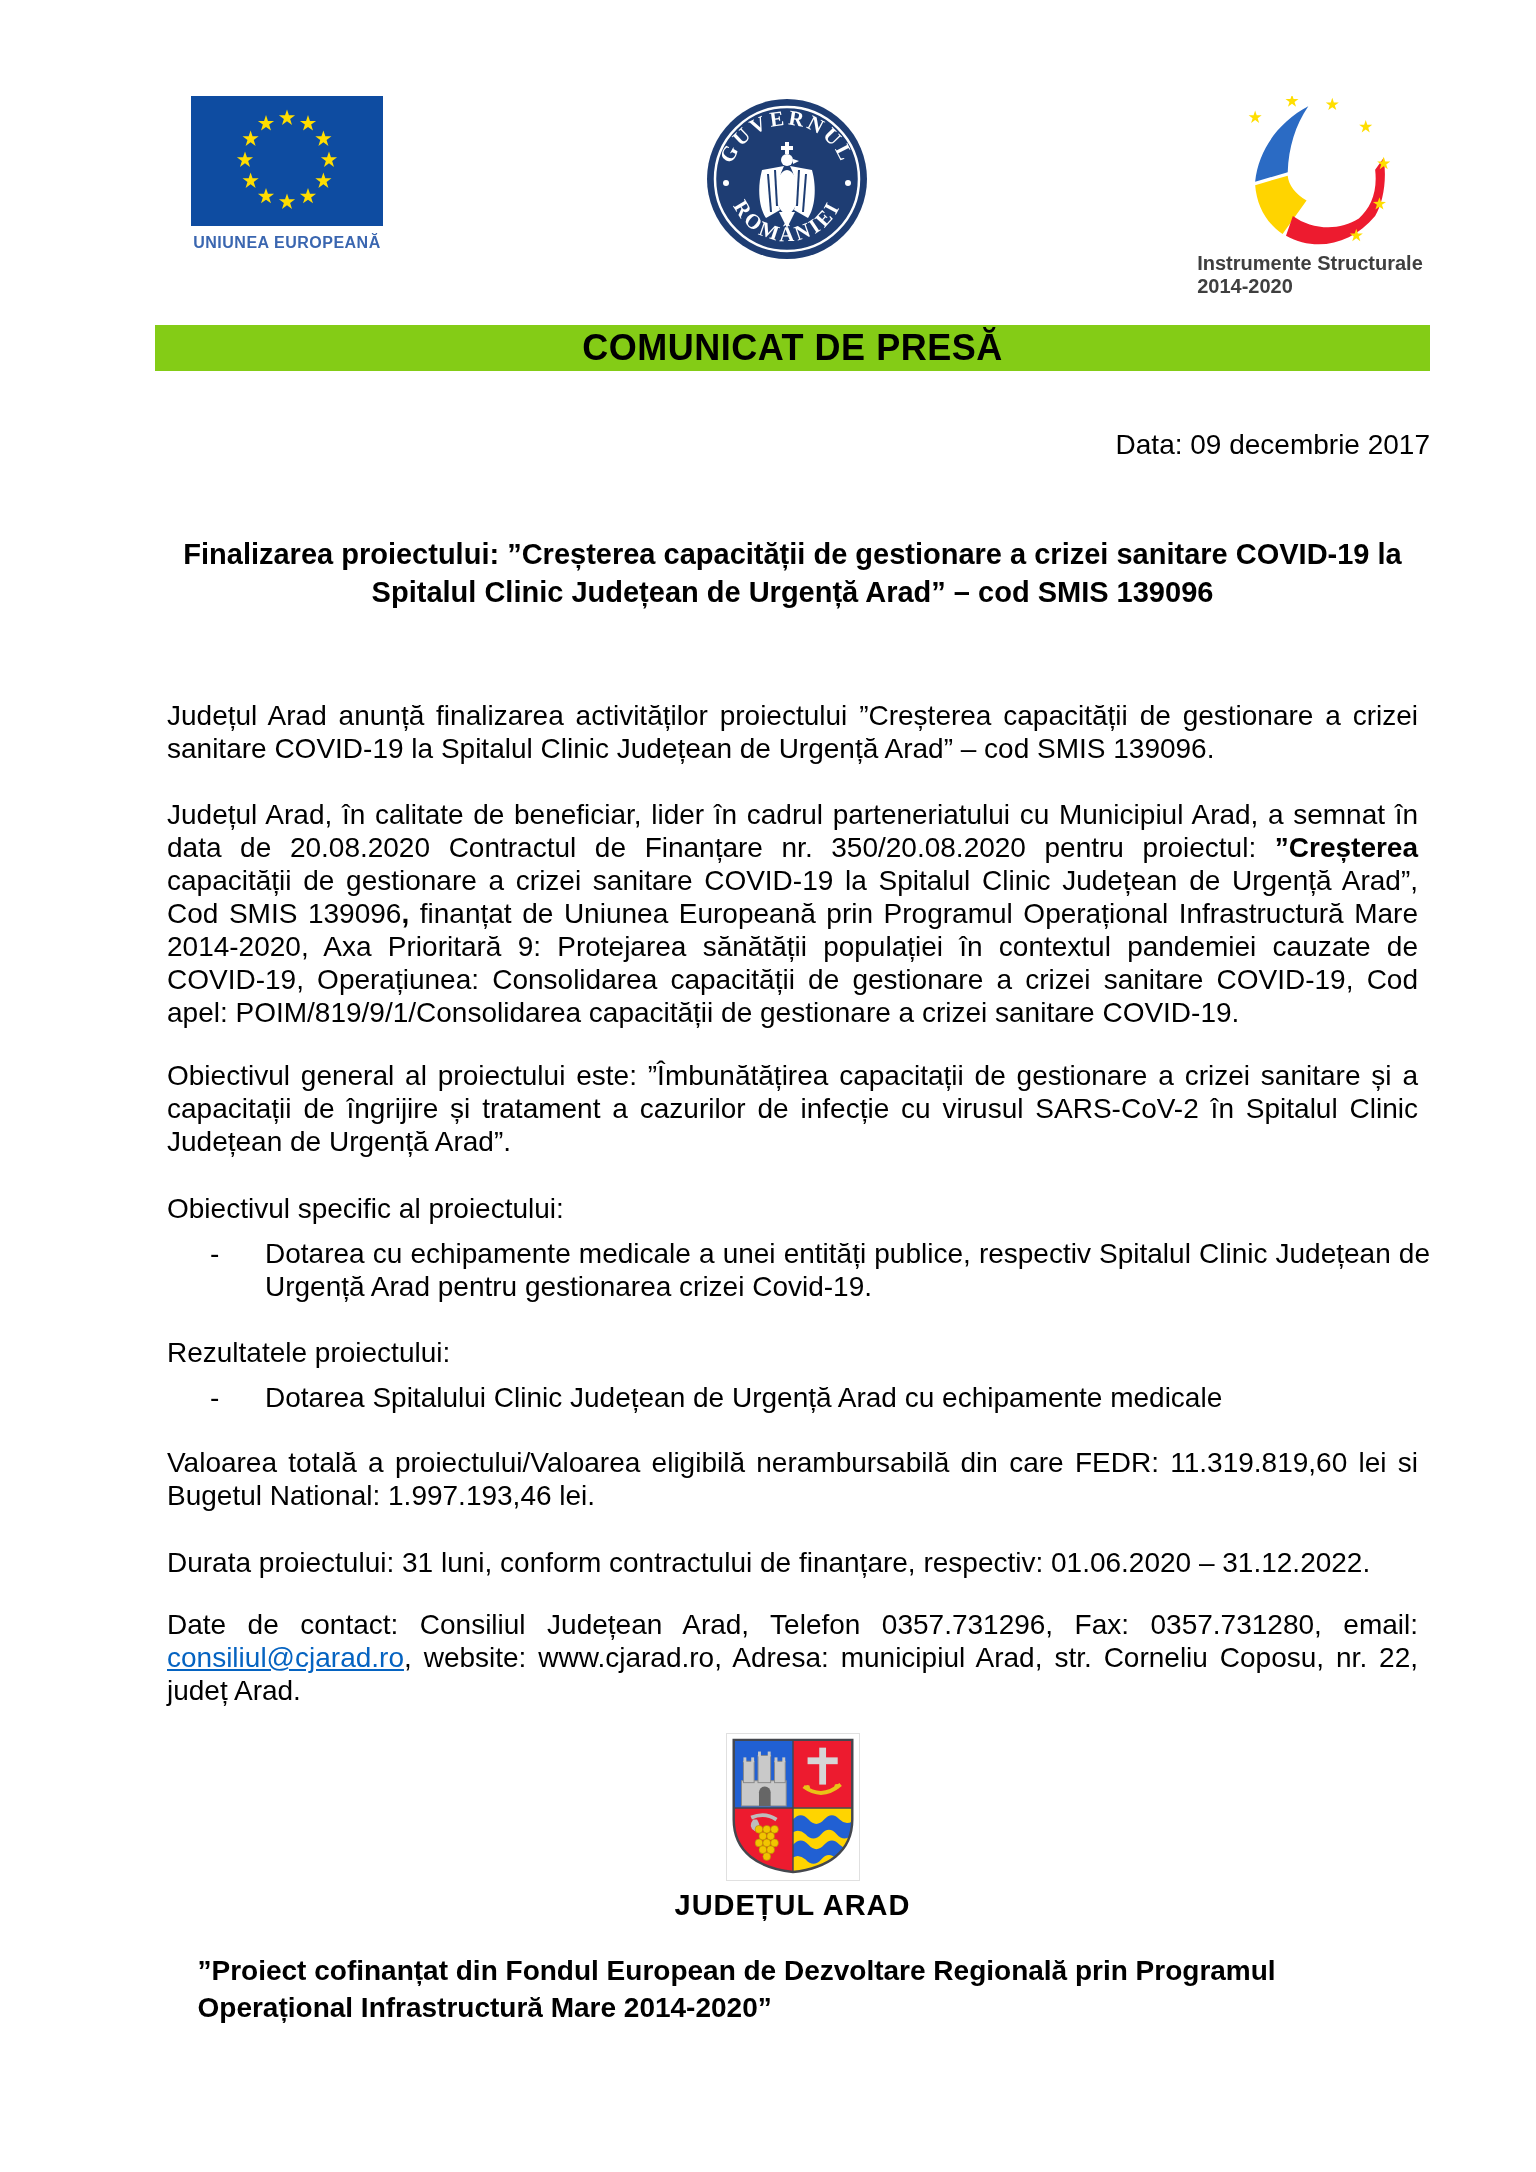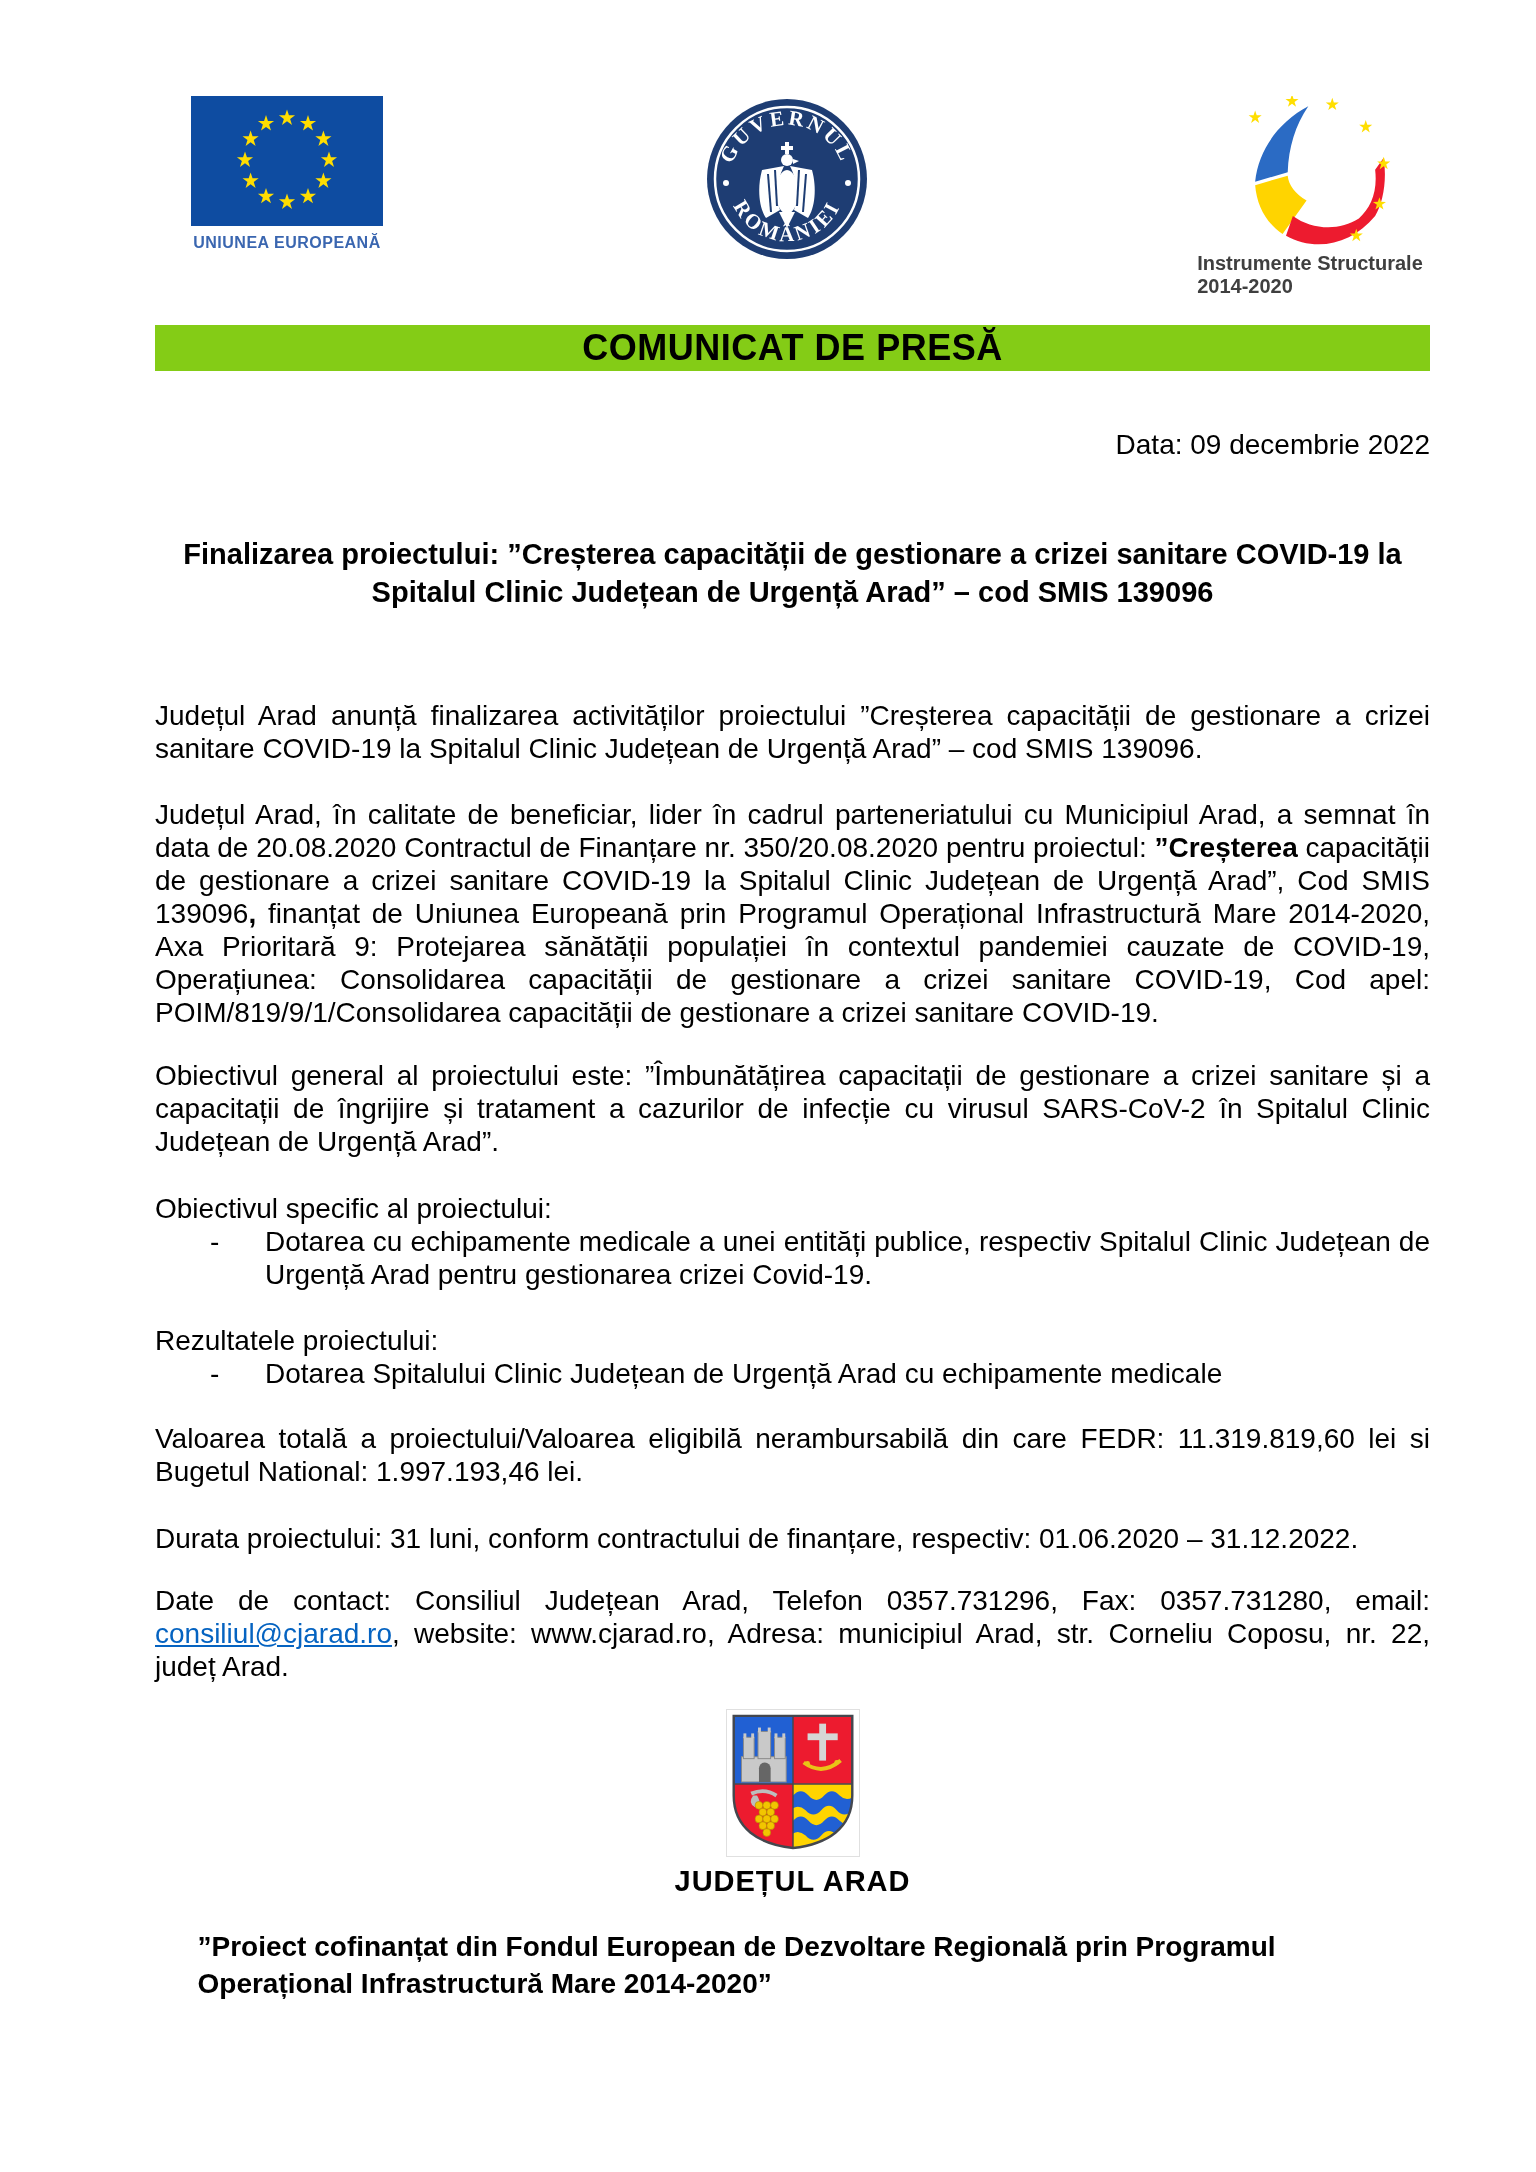--- a/index.html
+++ b/index.html
@@ -17,21 +17,21 @@
   .eu-caption{margin-top:8px;font-size:16px;font-weight:bold;color:#3A66B0;letter-spacing:.5px;white-space:nowrap;}
   .is-caption{margin-top:6px;font-size:20px;line-height:23px;font-weight:bold;color:#3F3F3F;text-align:left;}
   
   .banner{margin-top:49px;background:#84cc16;height:46px;line-height:46px;text-align:center;
           font-weight:bold;font-size:36px;letter-spacing:.5px;}
   
   .date-line{margin-top:57px;text-align:right;font-size:28px;line-height:33px;}
   
   .headline{margin-top:74px;text-align:center;font-weight:bold;font-size:29px;line-height:38px;}
   
-  p.body{font-size:28px;line-height:33px;margin:0;}
+  p.body{font-size:28px;line-height:33px;margin:12px;}
   .justify{text-align:justify;}
   .bullet{display:flex;font-size:28px;line-height:33px;}
   .bullet .dash{flex:none;width:55px;margin-left:55px;}
   .bullet .bullet-text{flex:1;text-align:justify;}
   a.mail{color:#0563C1;text-decoration:underline;}
   
   .coat-wrap{margin-top:26px;text-align:center;}
   .coat-frame{display:inline-block;border:1px solid #e0e0e0;padding:2px;background:#fff;}
   .coat-caption{margin-top:8px;text-align:center;font-weight:bold;font-size:29px;letter-spacing:1px;}
   .cofinance{margin-top:30px;text-align:left;font-weight:bold;font-size:28px;line-height:37px;
@@ -123,21 +123,21 @@
       </svg>
       <div class="is-caption">
         <div>Instrumente Structurale</div>
         <div>2014-2020</div>
       </div>
     </div>
   </div>
 
   <div class="banner">COMUNICAT DE PRESĂ</div>
 
-  <div class="date-line">Data: 09 decembrie 2022</div>
+  <div class="date-line">Data: 09 decembrie 2017</div>
 
   <div class="headline">Finalizarea proiectului: ”Creșterea capacității de gestionare a crizei sanitare COVID-19 la Spitalul Clinic Județean de Urgență Arad” – cod SMIS 139096</div>
 
   <p class="body justify" style="margin-top:88px;">Județul Arad anunță finalizarea activităților proiectului ”Creșterea capacității de gestionare a crizei sanitare COVID-19 la Spitalul Clinic Județean de Urgență Arad” – cod SMIS 139096.</p>
 
   <p class="body justify" style="margin-top:33px;"><span>Județul Arad, în calitate de beneficiar, lider în cadrul parteneriatului cu Municipiul Arad, a semnat în data de 20.08.2020 Contractul de Finanțare nr. 350/20.08.2020 pentru proiectul: </span><b>”Creșterea</b><span> capacității de gestionare a crizei sanitare COVID-19 la Spitalul Clinic Județean de Urgență Arad”, Cod SMIS 139096</span><b>,</b><span> finanțat de Uniunea Europeană prin Programul Operațional Infrastructură Mare 2014-2020, Axa Prioritară 9: Protejarea sănătății populației în contextul pandemiei cauzate de COVID-19, Operațiunea: Consolidarea capacității de gestionare a crizei sanitare COVID-19,  Cod apel: POIM/819/9/1/Consolidarea capacității de gestionare a crizei sanitare COVID-19.</span></p>
 
   <p class="body justify" style="margin-top:30px;">Obiectivul general al proiectului este: ”Îmbunătățirea capacitații de gestionare a crizei sanitare și a capacitații de îngrijire și tratament a cazurilor de infecție cu virusul SARS-CoV-2 în Spitalul Clinic Județean de Urgență Arad”.</p>
 
   <p class="body" style="margin-top:34px;">Obiectivul specific al proiectului:</p>

